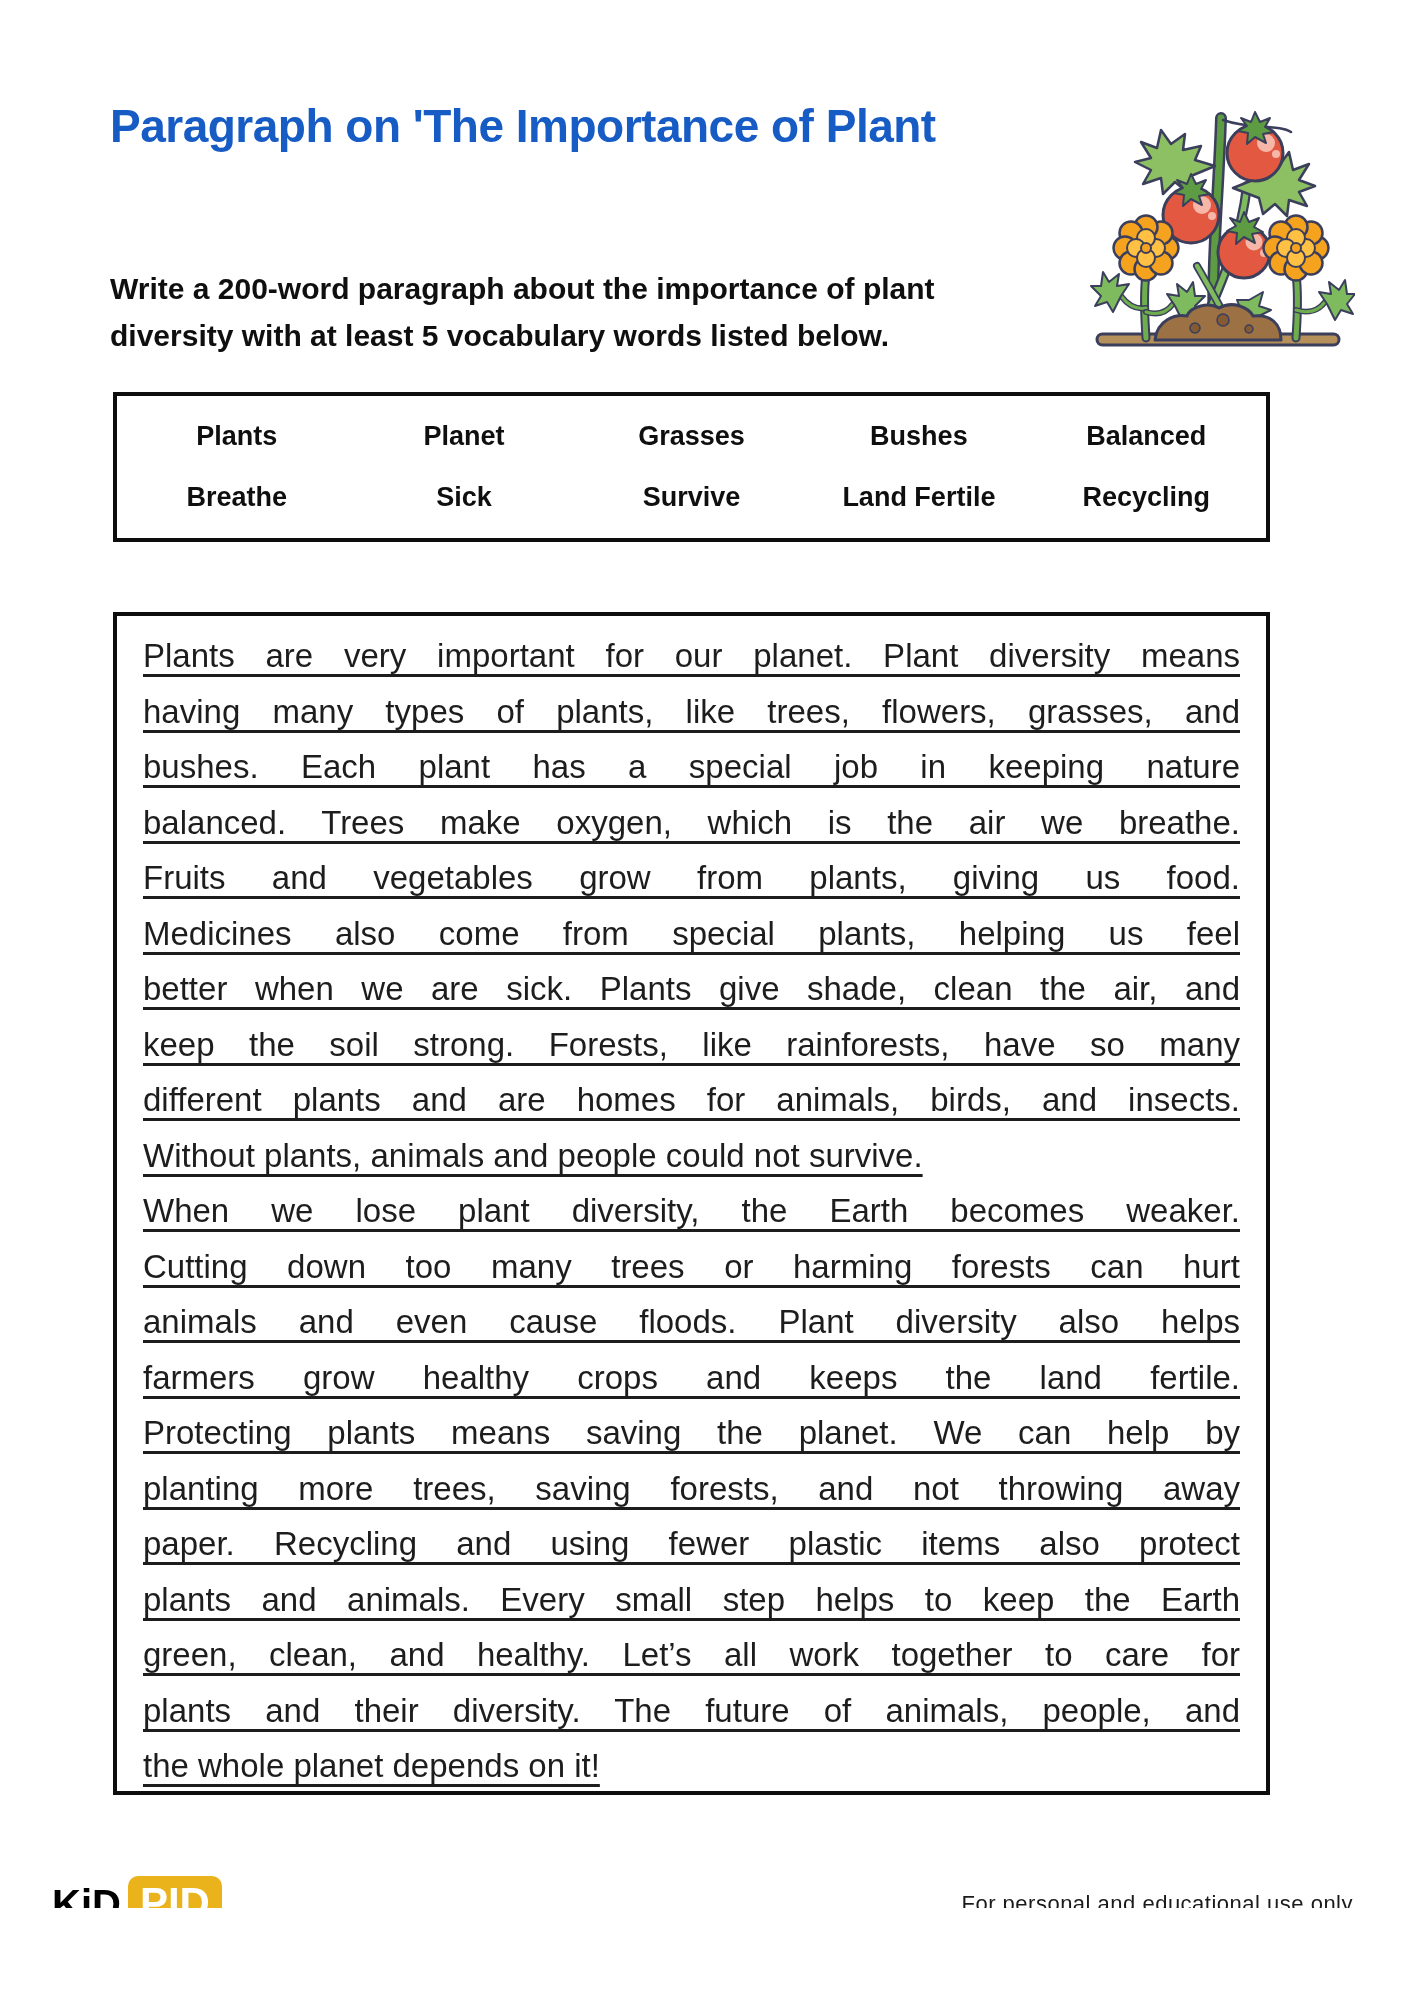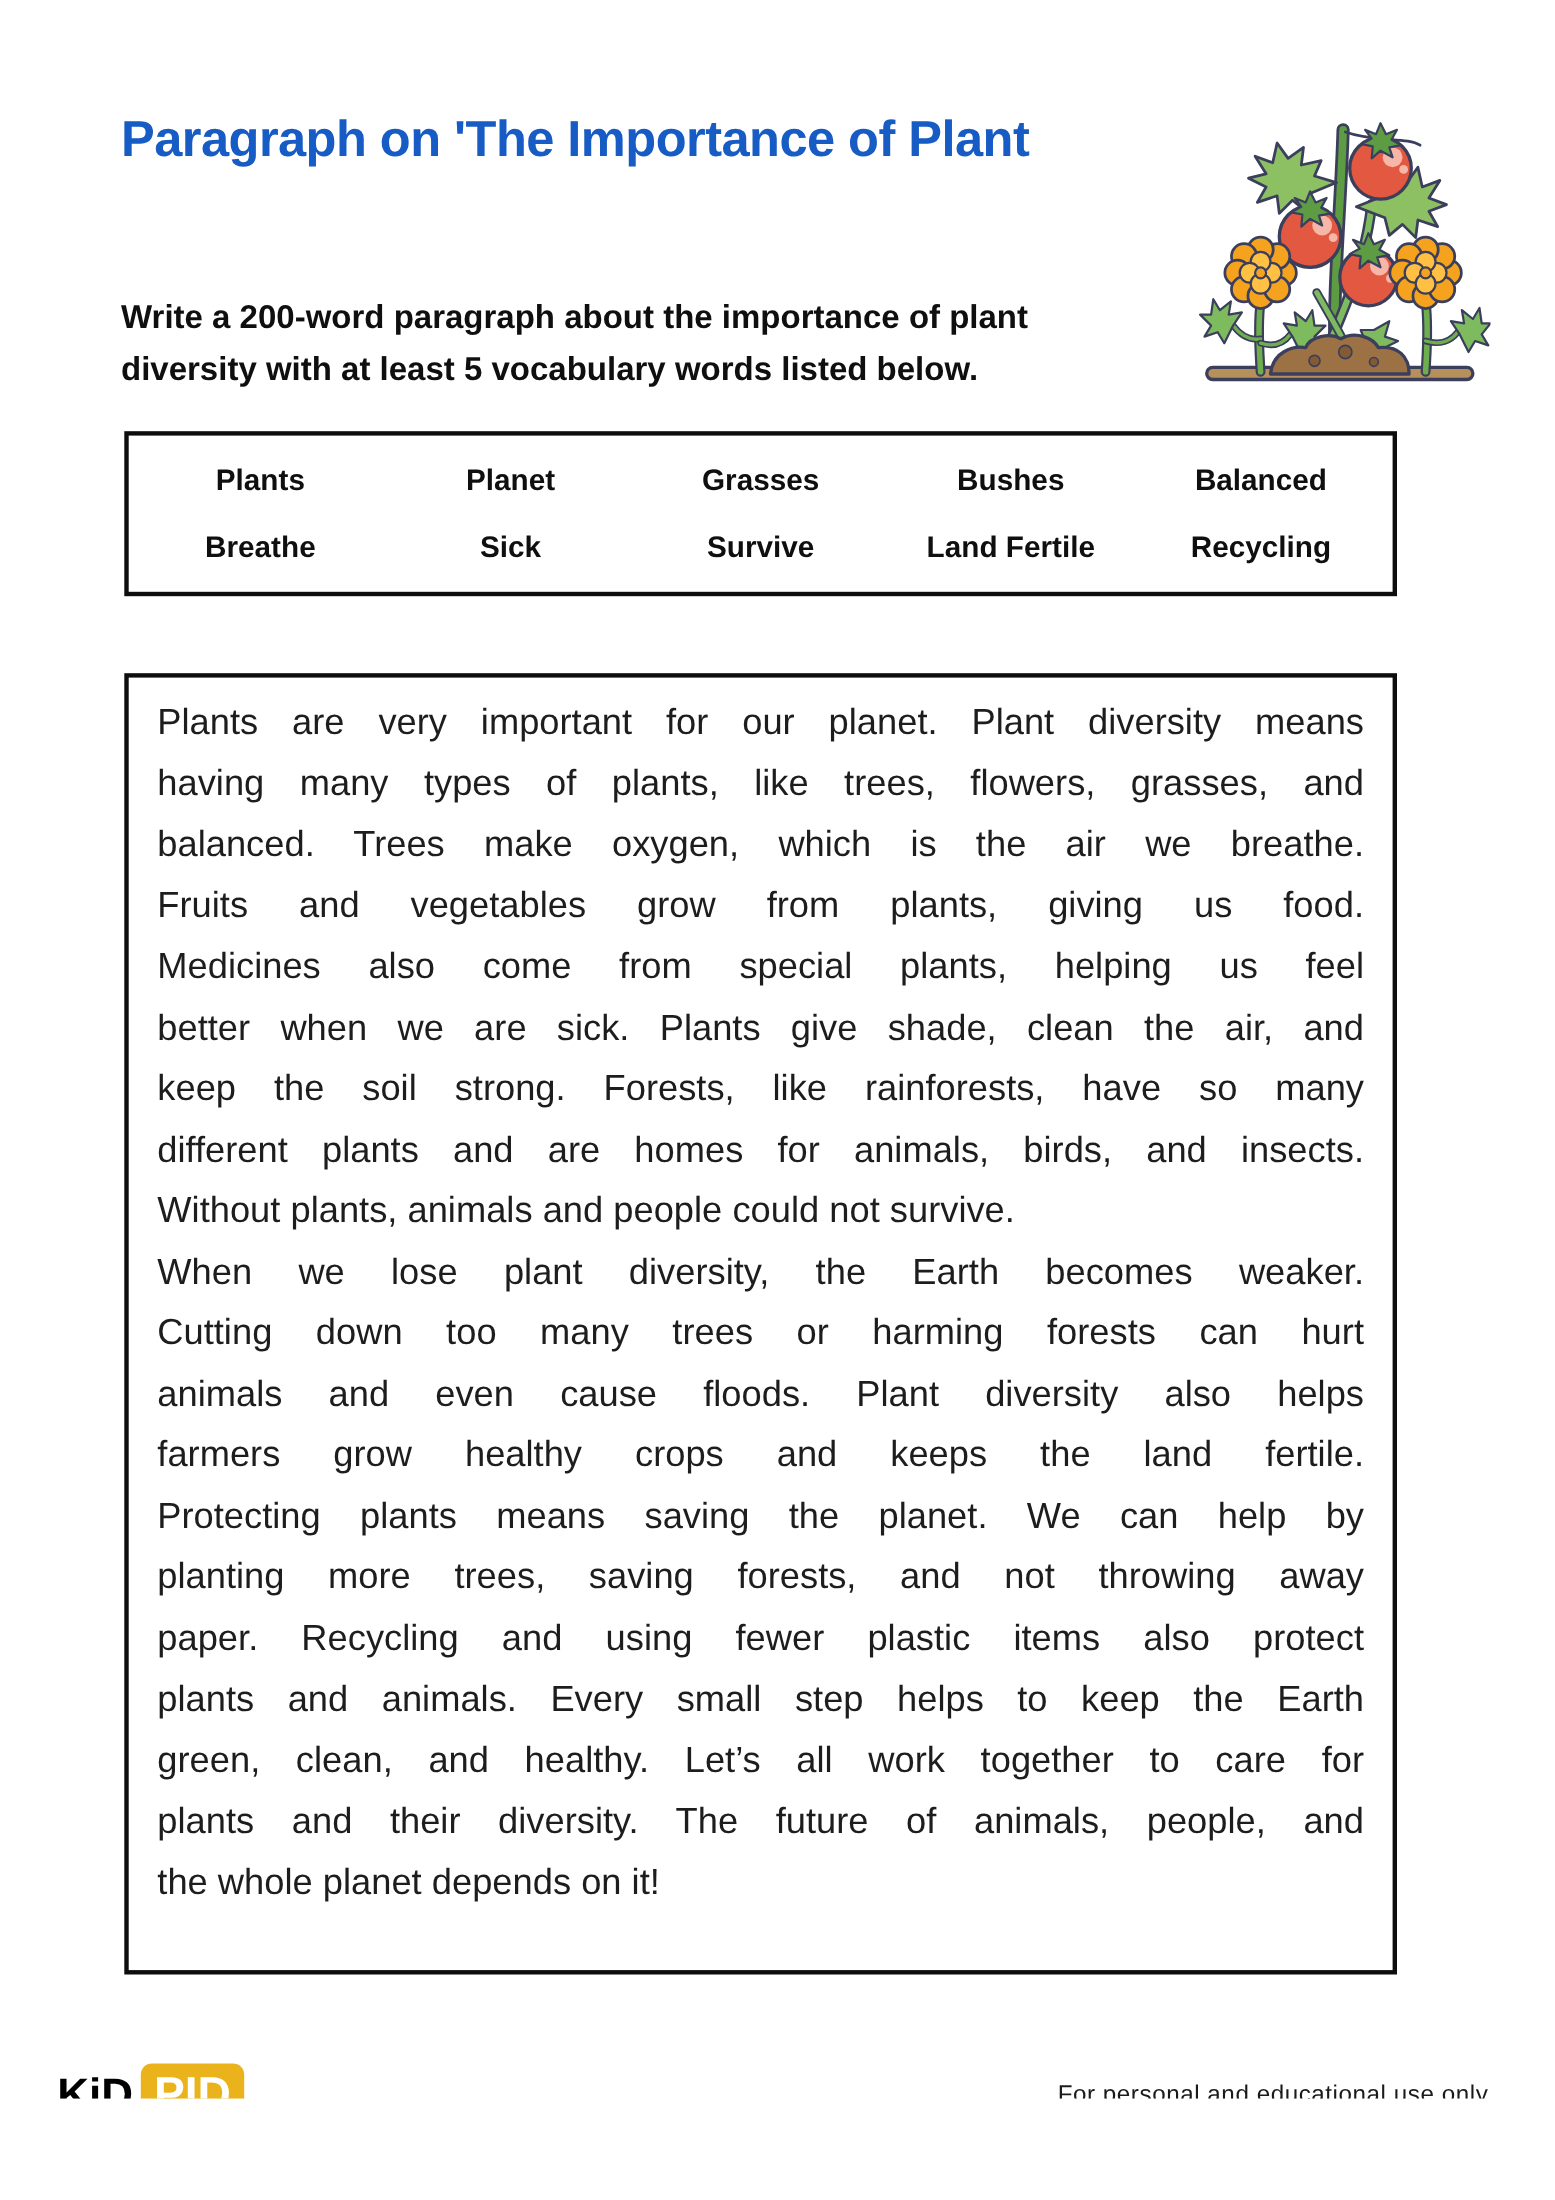--- a/index.html
+++ b/index.html
@@ -45,20 +45,21 @@
     position:absolute;left:113px;top:612px;
     width:1157px;height:1183px;box-sizing:border-box;
     border:4px solid #0d0d0d;
     padding:12px 26px 0 26px;
   }
   .essay-line{
     font-size:33px;line-height:55.5px;color:#1d1d1d;
     text-align:justify;
     text-align-last:justify;
     -moz-text-align-last:justify;
+    text-decoration:underline;
     text-decoration-thickness:2.5px;
     text-underline-offset:7px;
     text-decoration-skip-ink:none;
   }
   .essay-line.para-end{
     text-align-last:left;
     -moz-text-align-last:left;
   }
   
   .logo{position:absolute;left:52px;top:1876px;display:flex;align-items:center;}
@@ -216,20 +217,21 @@
     <div>Breathe</div>
     <div>Sick</div>
     <div>Survive</div>
     <div>Land Fertile</div>
     <div>Recycling</div>
   </div>
 
   <div class="essay-box">
     <div class="essay-line">Plants are very important for our planet. Plant diversity means</div>
     <div class="essay-line">having many types of plants, like trees, flowers, grasses, and</div>
+    <div class="essay-line">bushes. Each plant has a special job in keeping nature</div>
     <div class="essay-line">balanced. Trees make oxygen, which is the air we breathe.</div>
     <div class="essay-line">Fruits and vegetables grow from plants, giving us food.</div>
     <div class="essay-line">Medicines also come from special plants, helping us feel</div>
     <div class="essay-line">better when we are sick. Plants give shade, clean the air, and</div>
     <div class="essay-line">keep the soil strong. Forests, like rainforests, have so many</div>
     <div class="essay-line">different plants and are homes for animals, birds, and insects.</div>
     <div class="essay-line para-end">Without plants, animals and people could not survive.</div>
     <div class="essay-line">When we lose plant diversity, the Earth becomes weaker.</div>
     <div class="essay-line">Cutting down too many trees or harming forests can hurt</div>
     <div class="essay-line">animals and even cause floods. Plant diversity also helps</div>

